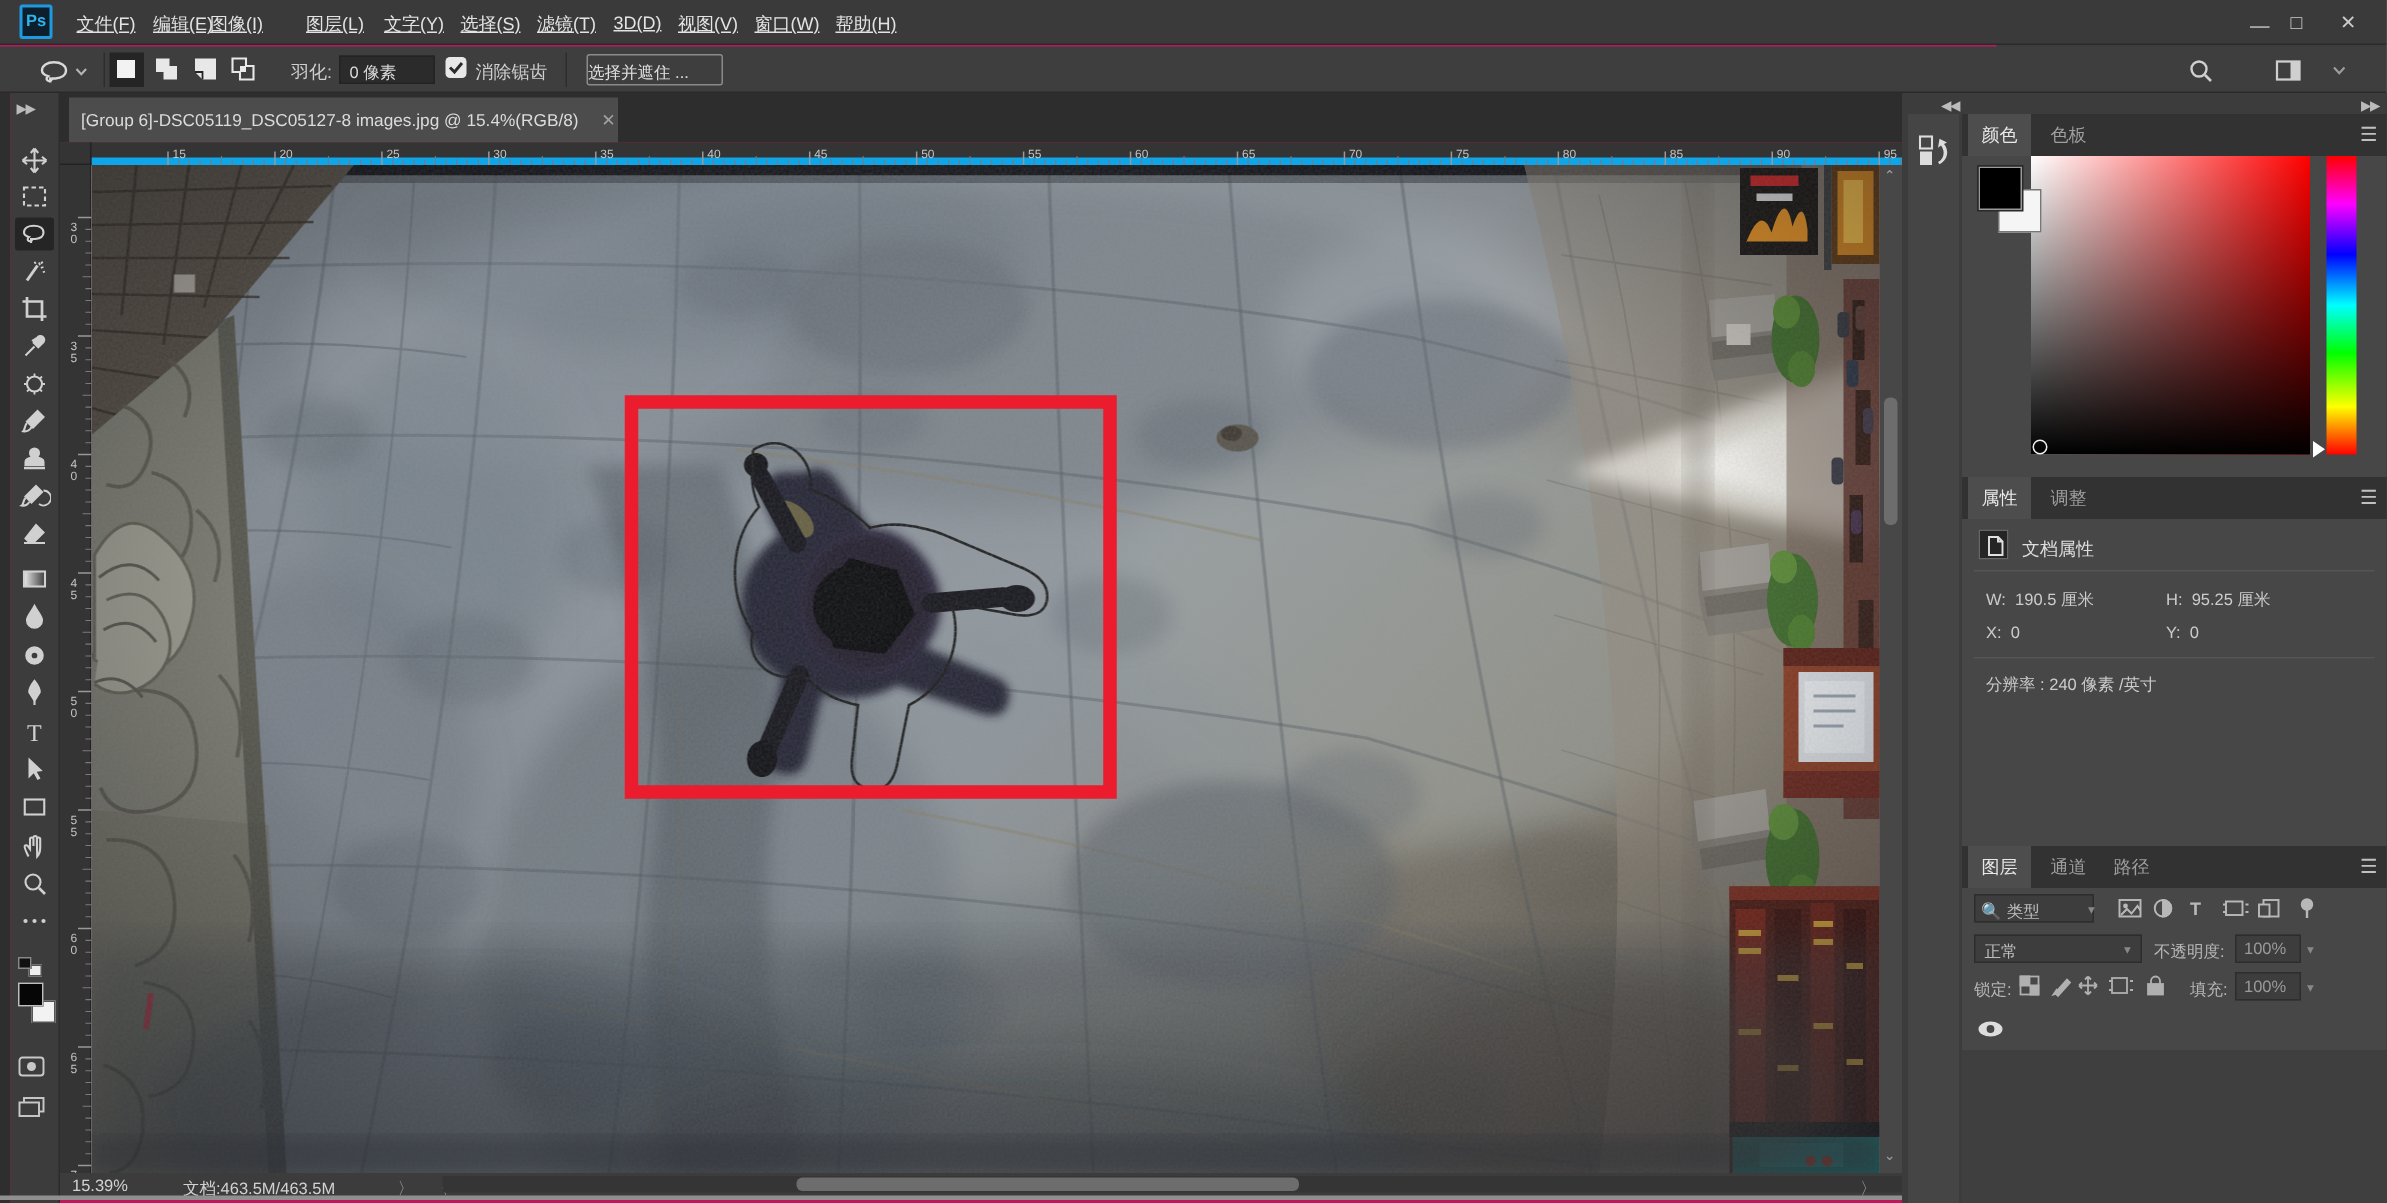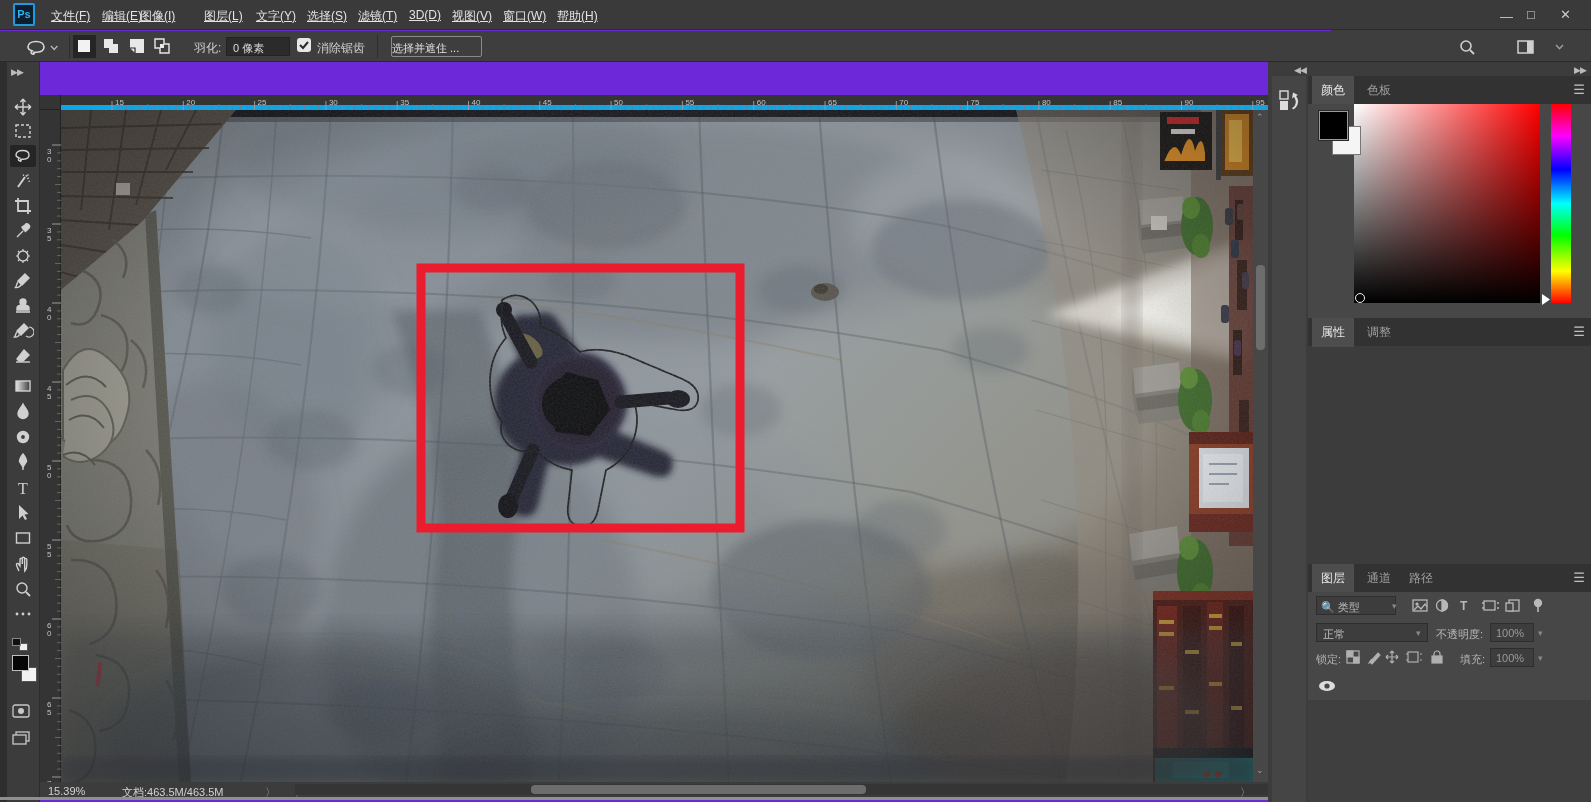--- a/index.html
+++ b/index.html
@@ -1,19 +1,19 @@
 <!DOCTYPE html>
 <html><head>
 <meta charset="utf-8">
 <style>
   * { margin:0; padding:0; box-sizing:border-box; }
   html,body { width:1591px; height:802px; overflow:hidden; background:#3c3c3c;
     font-family:"Liberation Sans", sans-serif; }
   .abs { position:absolute; }
-  #app { position:relative; width:1331px; height:802px; background:#6d28d9; }
+  #app { position:relative; width:1331px; height:802px; background:#be185d; }
   .menubar { left:0; top:0; width:1591px; height:30px; background:#3a3a3a; border-bottom:1px solid #2a2a2a; }
   .menuitem { position:absolute; top:8px; color:#e3e3e3; font-size:12px;text-decoration:underline; }
   .pslogo { position:absolute; left:13px; top:3px; width:22px; height:23px; background:#0d1f2d;
     border:2px solid #1e9be0; border-radius:2px; color:#2fb4f0; font-size:11px; font-weight:bold;
     text-align:center; line-height:19px; }
   .winbtn { position:absolute; top:9px; color:#cccccc; font-size:13px; }
   .optbar { left:0; top:31px; width:1591px; height:31px; background:#3e3e3e; border-bottom:1px solid #2a2a2a; }
   .sep { position:absolute; top:4px; width:1px; height:23px; background:#2d2d2d; }
   .modebtn { position:absolute; top:4px; width:23px; height:23px; }
   .feathfield { position:absolute; left:226px; top:6px; width:64px; height:19px; background:#2b2b2b;
@@ -254,20 +254,24 @@
       <div class="abs" style="left: 3px; top: 641px;"><svg width="22" height="16" viewBox="0 0 22 16">
           <rect x="3" y="2" width="16" height="12" rx="2" fill="none" stroke="#c8c8c8" stroke-width="1.3"></rect>
           <circle cx="11" cy="8" r="3" fill="#c8c8c8"></circle>
         </svg></div>
       <div class="abs" style="left: 3px; top: 668px;"><svg width="22" height="16" viewBox="0 0 22 16">
           <rect x="6" y="2" width="13" height="9" fill="none" stroke="#c8c8c8" stroke-width="1.3"></rect>
           <rect x="3" y="5" width="13" height="9" fill="#3c3c3c" stroke="#c8c8c8" stroke-width="1.3"></rect>
         </svg></div>
     </div>
 
+  <div class="abs tabbar">
+    <div class="doctab">[Group 6]-DSC05119_DSC05127-8 images.jpg @ 15.4%(RGB/8)
+      <span style="color:#9f9f9f;margin-left:12px">✕</span></div>
+  </div>
   <div class="abs rulerh" id="rulerh"><svg width="1230" height="15">
         <line x1="72" y1="6" x2="72" y2="15" stroke="#999" stroke-width="1"></line>
         <text x="75" y="10" fill="#c3c3c3" font-size="8" font-family="Liberation Sans">15</text>
         <line x1="79.13" y1="11" x2="79.13" y2="15" stroke="#7a7a7a" stroke-width="0.7"></line>
         <line x1="86.26" y1="11" x2="86.26" y2="15" stroke="#7a7a7a" stroke-width="0.7"></line>
         <line x1="93.39" y1="11" x2="93.39" y2="15" stroke="#7a7a7a" stroke-width="0.7"></line>
         <line x1="100.52" y1="11" x2="100.52" y2="15" stroke="#7a7a7a" stroke-width="0.7"></line>
         <line x1="107.65" y1="9" x2="107.65" y2="15" stroke="#7a7a7a" stroke-width="0.7"></line>
         <line x1="114.78" y1="11" x2="114.78" y2="15" stroke="#7a7a7a" stroke-width="0.7"></line>
         <line x1="121.91" y1="11" x2="121.91" y2="15" stroke="#7a7a7a" stroke-width="0.7"></line>
@@ -933,20 +937,35 @@
         <svg class="abs" style="left:234px;top:190px" width="9" height="12">
             <path d="M0 0 L8 5.5 L0 11 Z" fill="#fff"></path>
           </svg>
       </div>
 
       <div class="ptabbar" style="top:256px;height:28px">
         <div class="ptab active" style="left:4px">属性</div>
         <div class="ptab" style="left:50px">调整</div>
         <div class="hamb">☰</div>
       </div>
+      <div class="pcontent" style="top:284px;height:218px">
+        <div class="abs" style="left:11px;top:7px;width:20px;height:20px;background:#252525;border:1px solid #666">
+          <svg width="20" height="20">
+              <path d="M6 4 h6 l3 3 v9 h-9 Z M12 4 v3 h3" fill="none" stroke="#e0e0e0" stroke-width="1.3"></path>
+            </svg>
+        </div>
+        <div class="txt" style="left:40px;top:12px;font-size:12px;color:#dedede">文档属性</div>
+        <div class="abs" style="left:8px;top:34px;width:267px;height:1px;background:#555"></div>
+        <div class="txt" style="left:16px;top:46px">W:&nbsp; 190.5 厘米</div>
+        <div class="txt" style="left:136px;top:46px">H:&nbsp; 95.25 厘米</div>
+        <div class="txt" style="left:16px;top:70px">X:&nbsp; 0</div>
+        <div class="txt" style="left:136px;top:70px">Y:&nbsp; 0</div>
+        <div class="abs" style="left:8px;top:92px;width:267px;height:1px;background:#555"></div>
+        <div class="txt" style="left:16px;top:103px">分辨率 : 240 像素 /英寸</div>
+      </div>
 
       <div class="ptabbar" style="top:502px;height:28px">
         <div class="ptab active" style="left:4px">图层</div>
         <div class="ptab" style="left:50px">通道</div>
         <div class="ptab" style="left:92px">路径</div>
         <div class="hamb">☰</div>
       </div>
       <div class="pcontent" style="top:530px;height:210px">
 
         <div class="field" style="left:8px;top:4px;width:80px;height:19px;padding:3px 4px">🔍 类型</div>

